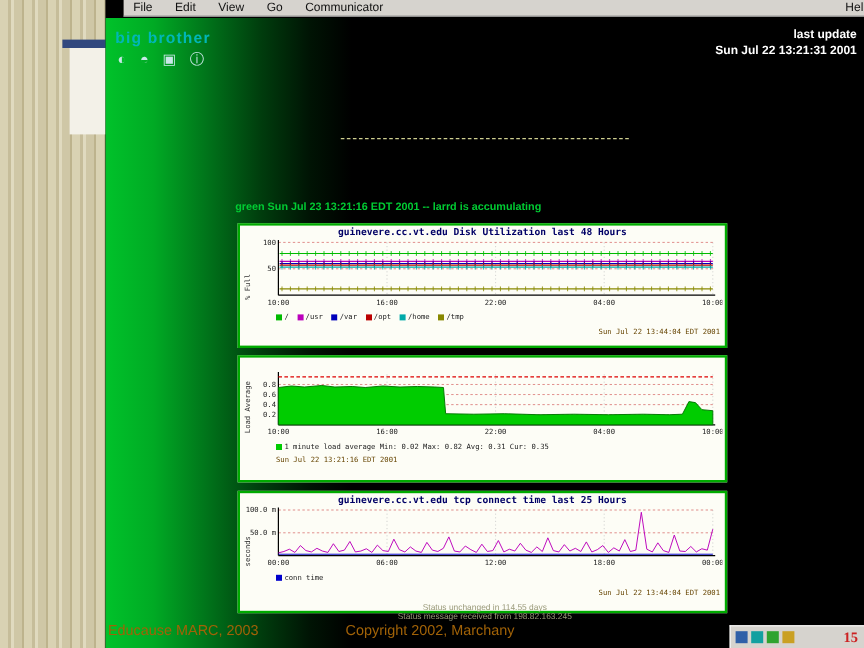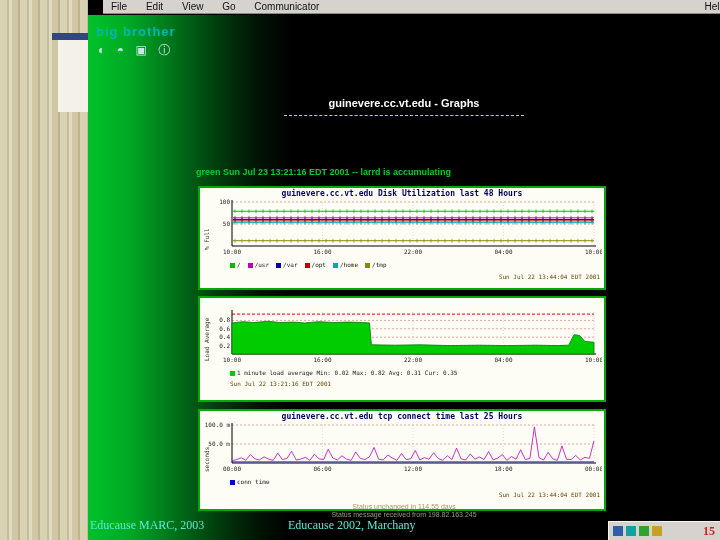--- a/index.html
+++ b/index.html
@@ -47,21 +47,21 @@
           font-family:"DejaVu Sans Mono",monospace;white-space:nowrap;overflow:hidden;}
   .litem{margin-right:7px;white-space:nowrap;}
   .lsq{display:inline-block;width:5px;height:5px;margin-right:2px;vertical-align:middle;}
   .pstamp{position:absolute;right:4px;font-size:6px;color:#664400;
           font-family:"DejaVu Sans Mono",monospace;}
   .pstampL{position:absolute;left:30px;font-size:6px;color:#664400;
           font-family:"DejaVu Sans Mono",monospace;}
 
   .statusfoot{position:absolute;width:100%;text-align:center;font-size:7px;color:#9a9a7a;}
 
-  .footer-text{position:absolute;font-family:Liberation Serif, serif;font-size:12px;color:#5eead4;}
+  .footer-text{position:absolute;font-family:Liberation Sans, sans-serif;font-size:12px;color:#a16207;}
 
   .taskbar{position:absolute;right:0;bottom:0;width:112px;height:19px;background:#d6d3ce;
            border-top:1px solid #f5f5f5;border-left:1px solid #f5f5f5;
            display:flex;align-items:center;gap:3px;padding-left:4px;box-sizing:border-box;}
   .tray{width:10px;height:10px;display:inline-block;cursor:pointer;}
   .pagenum{color:#cc2222;font:bold 12px "Liberation Serif",serif;margin-left:auto;margin-right:5px;}
 </style>
 </head>
 <body>
 
@@ -85,22 +85,25 @@
     <div class="content">
 
       <div class="bblogo">big brother</div>
       <div class="bbicons">
         <span class="bbicon">◐</span>
         <span class="bbicon">◓</span>
         <span class="bbicon">▣</span>
         <span class="bbicon">ⓘ</span>
       </div>
 
-
-      <div class="gtitle">guinevere.cc.vt.edu - Graphs</div>
+      <div class="lastupd">
+        <div>last update</div>
+        <div>Sun Jul 22 13:21:31 2001</div>
+      </div>
+
       <div class="dashrule"></div>
       <div class="statline">green Sun Jul 23 13:21:16 EDT 2001 -- larrd is accumulating</div>
 
       <div class="panel" style="top:127px;height:100px;">
         <div class="ptitle">guinevere.cc.vt.edu Disk Utilization last 48 Hours</div>
         <div class="ylab">% Full</div>
         <div class="plot" style="top:11px;height:58px;"><svg width="400" height="58">
               <line x1="30" y1="3" x2="30" y2="47" stroke="#bbbbbb" stroke-dasharray="1,2" stroke-width="0.5"></line>
               <text x="30" y="55" text-anchor="middle" font-size="6" fill="#222" font-family="DejaVu Sans Mono, monospace">10:00</text>
               <line x1="120.5" y1="3" x2="120.5" y2="47" stroke="#bbbbbb" stroke-dasharray="1,2" stroke-width="0.5"></line>
@@ -497,21 +500,21 @@
         <div class="pstamp" style="top:80px;">Sun Jul 22 13:44:04 EDT 2001</div>
       </div>
 
       <div class="statusfoot" style="top:488px;">Status unchanged in 114.55 days</div>
       <div class="statusfoot" style="top:496px;">Status message received from 198.82.163.245</div>
 
     </div>
   </div>
 
   <div class="footer-text" style="left:90px;top:518px;">Educause MARC, 2003</div>
-  <div class="footer-text" style="left:288px;top:518px;">Educause 2002, Marchany</div>
+  <div class="footer-text" style="left:288px;top:518px;">Copyright 2002, Marchany</div>
 
   <div class="taskbar">
     <span class="tray" style="background:#2f5fa8;"></span>
     <span class="tray" style="background:#13a0a0;"></span>
     <span class="tray" style="background:#2fa32f;"></span>
     <span class="tray" style="background:#caa023;"></span>
     <span class="pagenum">15</span>
   </div>
 
 </div>

